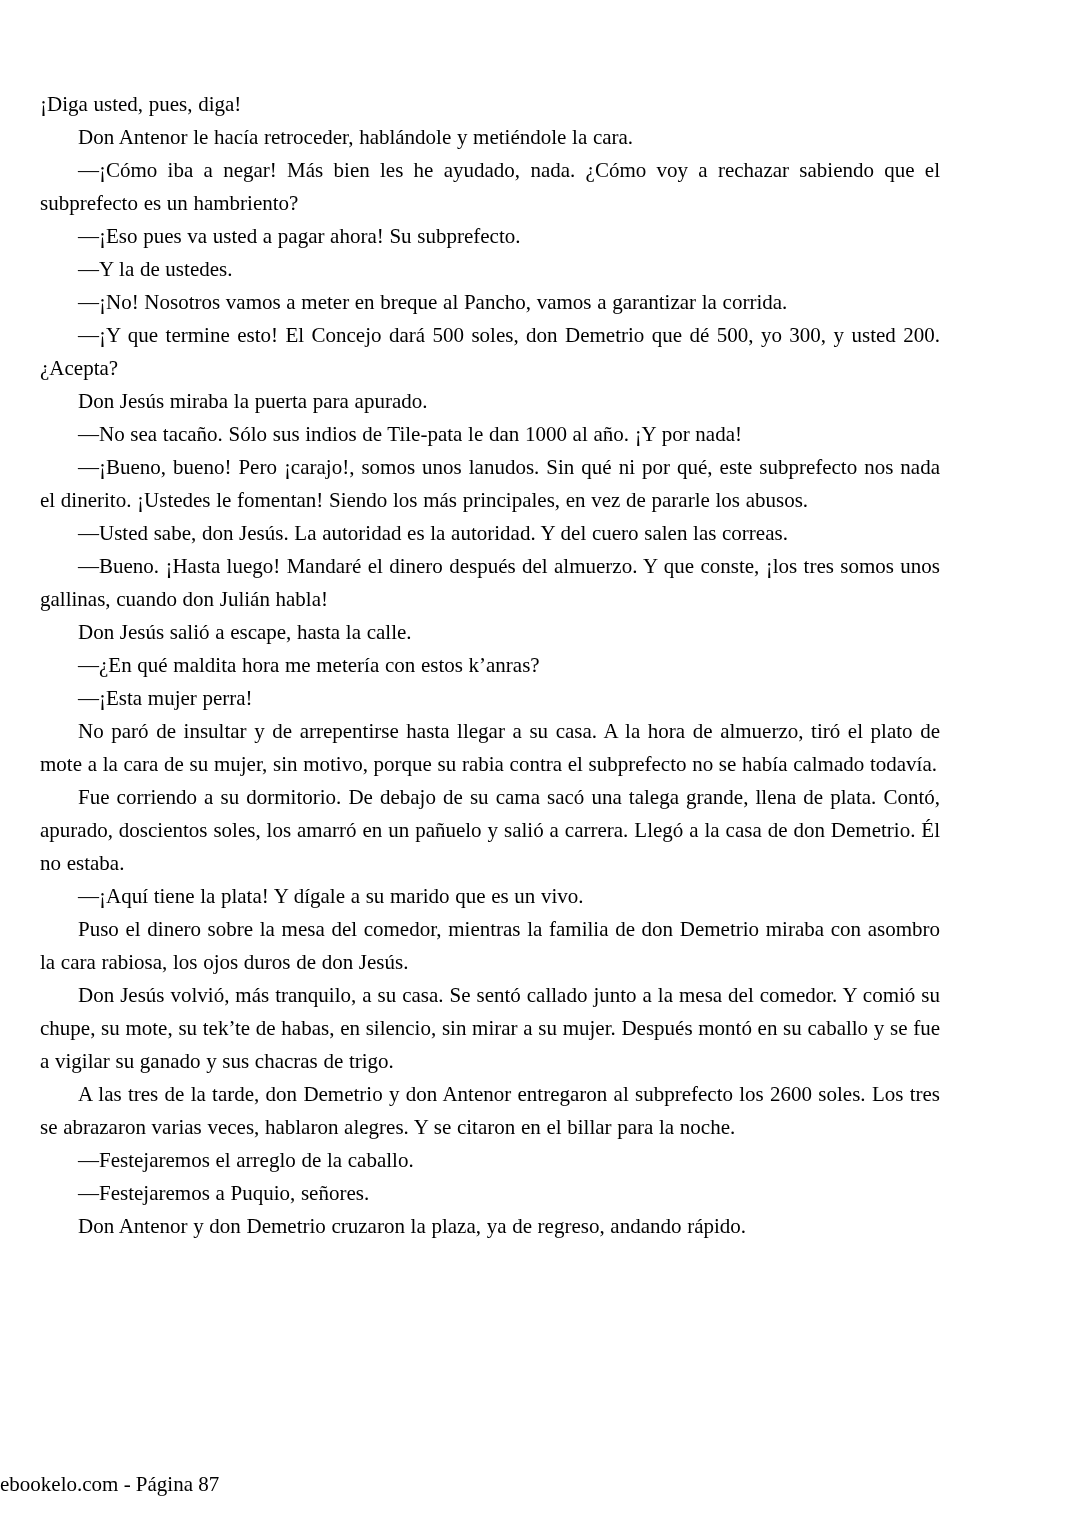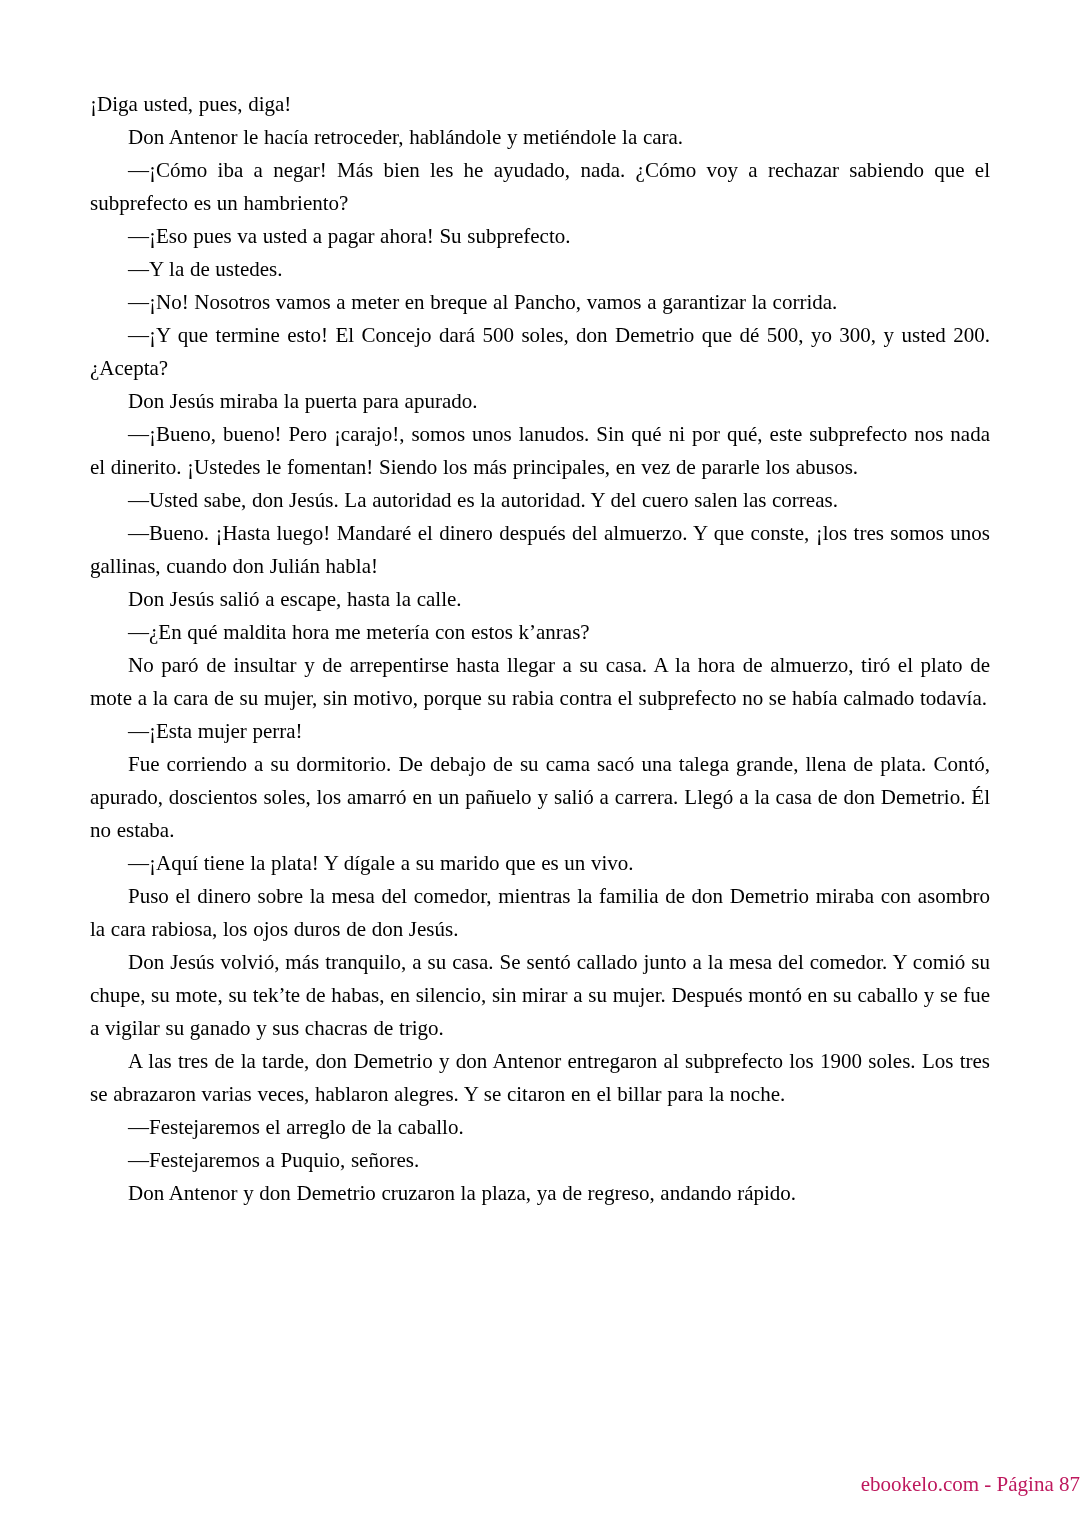--- a/index.html
+++ b/index.html
@@ -10,21 +10,21 @@
   }
   .book-page {
     position: relative;
     width: 1080px;
     height: 1527px;
     margin: 0 auto;
     box-sizing: border-box;
     background: #ffffff;
     color: #000000;
     font-family: "Liberation Serif", "DejaVu Serif", serif;
-    padding: 88px 90px 70px 90px;
+    padding: 88px 90px 70px 40px;
     overflow: hidden;
   }
   .text-body {
     width: 900px;
   }
   .para {
     margin: 0;
     font-size: 21px;
     line-height: 33px;
     text-align: justify;
@@ -33,51 +33,52 @@
     word-spacing: 0.02em;
   }
   .para.noindent {
     text-indent: 0;
   }
   .page-footer {
     position: absolute;
     left: 0;
     right: 0;
     bottom: 30px;
-    text-align: right;
+    text-align: left;
     font-size: 21px;
     line-height: 26px;
-    color: #be185d;
+    color: #000000;
   }
 </style>
 </head>
 <body>
 
 <div class="book-page">
   <div class="text-body">
       <p class="para noindent">¡Diga usted, pues, diga!</p>
       <p class="para">Don Antenor le hacía retroceder, hablándole y metiéndole la cara.</p>
       <p class="para">—¡Cómo iba a negar! Más bien les he ayudado, nada. ¿Cómo voy a rechazar sabiendo que el subprefecto es un hambriento?</p>
       <p class="para">—¡Eso pues va usted a pagar ahora! Su subprefecto.</p>
       <p class="para">—Y la de ustedes.</p>
       <p class="para">—¡No! Nosotros vamos a meter en breque al Pancho, vamos a garantizar la corrida.</p>
       <p class="para">—¡Y que termine esto! El Concejo dará 500 soles, don Demetrio que dé 500, yo 300, y usted 200. ¿Acepta?</p>
       <p class="para">Don Jesús miraba la puerta para apurado.</p>
+      <p class="para">—No sea tacaño. Sólo sus indios de Tile-pata le dan 1000 al año. ¡Y por nada!</p>
       <p class="para">—¡Bueno, bueno! Pero ¡carajo!, somos unos lanudos. Sin qué ni por qué, este subprefecto nos nada el dinerito. ¡Ustedes le fomentan! Siendo los más principales, en vez de pararle los abusos.</p>
       <p class="para">—Usted sabe, don Jesús. La autoridad es la autoridad. Y del cuero salen las correas.</p>
       <p class="para">—Bueno. ¡Hasta luego! Mandaré el dinero después del almuerzo. Y que conste, ¡los tres somos unos gallinas, cuando don Julián habla!</p>
       <p class="para">Don Jesús salió a escape, hasta la calle.</p>
       <p class="para">—¿En qué maldita hora me metería con estos k’anras?</p>
+      <p class="para">—¡Esta mujer perra!</p>
       <p class="para">No paró de insultar y de arrepentirse hasta llegar a su casa. A la hora de almuerzo, tiró el plato de mote a la cara de su mujer, sin motivo, porque su rabia contra el subprefecto no se había calmado todavía.</p>
-      <p class="para">—¡Esta mujer perra!</p>
       <p class="para">Fue corriendo a su dormitorio. De debajo de su cama sacó una talega grande, llena de plata. Contó, apurado, doscientos soles, los amarró en un pañuelo y salió a carrera. Llegó a la casa de don Demetrio. Él no estaba.</p>
       <p class="para">—¡Aquí tiene la plata! Y dígale a su marido que es un vivo.</p>
       <p class="para">Puso el dinero sobre la mesa del comedor, mientras la familia de don Demetrio miraba con asombro la cara rabiosa, los ojos duros de don Jesús.</p>
       <p class="para">Don Jesús volvió, más tranquilo, a su casa. Se sentó callado junto a la mesa del comedor. Y comió su chupe, su mote, su tek’te de habas, en silencio, sin mirar a su mujer. Después montó en su caballo y se fue a vigilar su ganado y sus chacras de trigo.</p>
-      <p class="para">A las tres de la tarde, don Demetrio y don Antenor entregaron al subprefecto los 1900 soles. Los tres se abrazaron varias veces, hablaron alegres. Y se citaron en el billar para la noche.</p>
+      <p class="para">A las tres de la tarde, don Demetrio y don Antenor entregaron al subprefecto los 2600 soles. Los tres se abrazaron varias veces, hablaron alegres. Y se citaron en el billar para la noche.</p>
       <p class="para">—Festejaremos el arreglo de la caballo.</p>
       <p class="para">—Festejaremos a Puquio, señores.</p>
       <p class="para">Don Antenor y don Demetrio cruzaron la plaza, ya de regreso, andando rápido.</p>
     </div>
   <div class="page-footer">
     <span>ebookelo.com - Página 87</span>
   </div>
 </div>
 
 </body></html>

